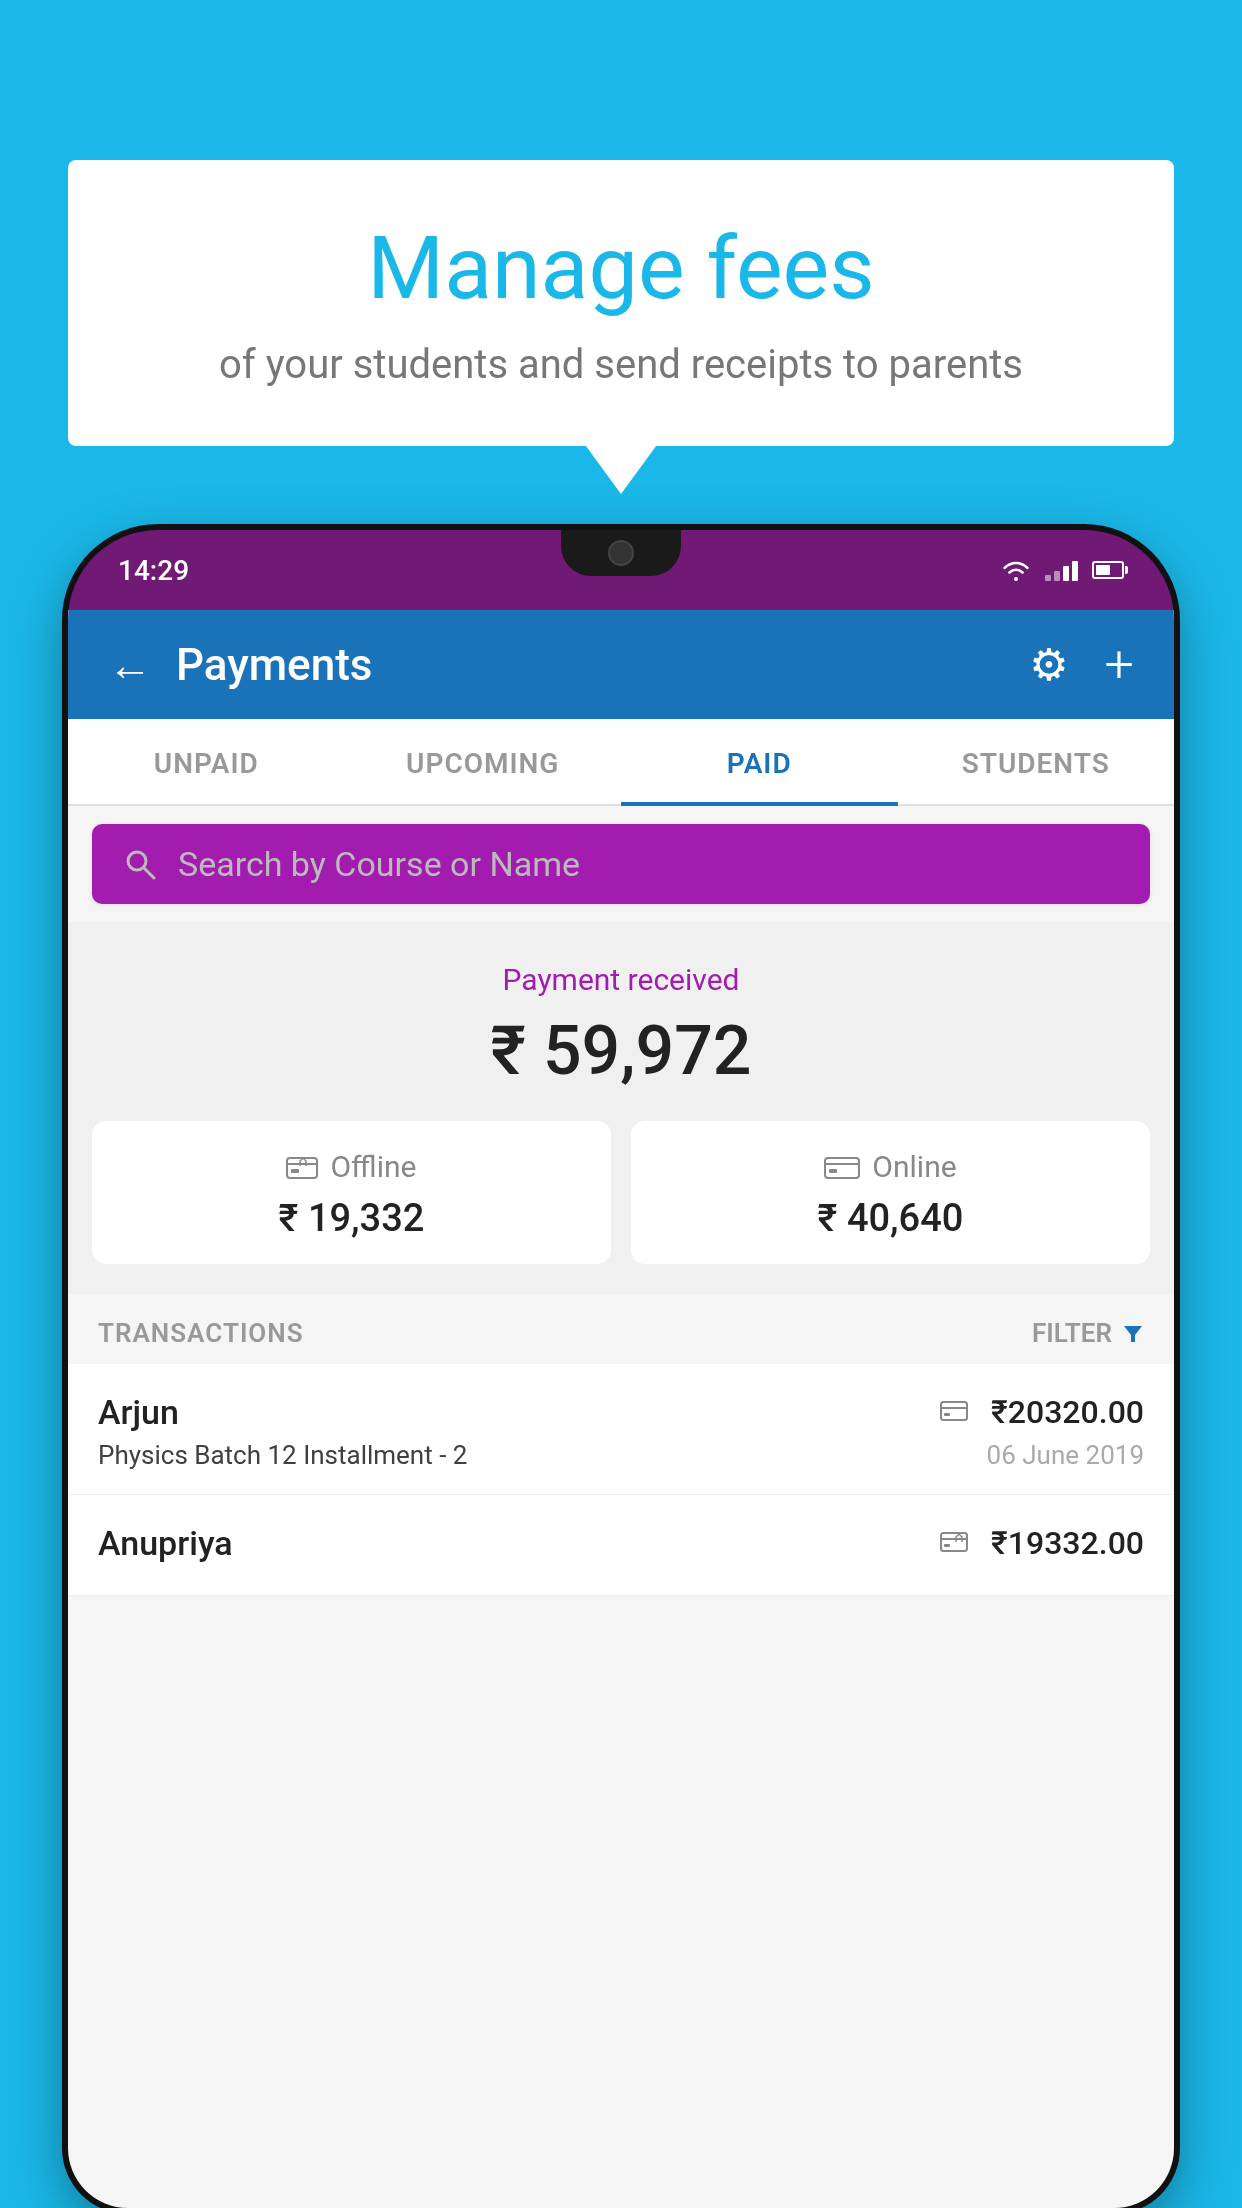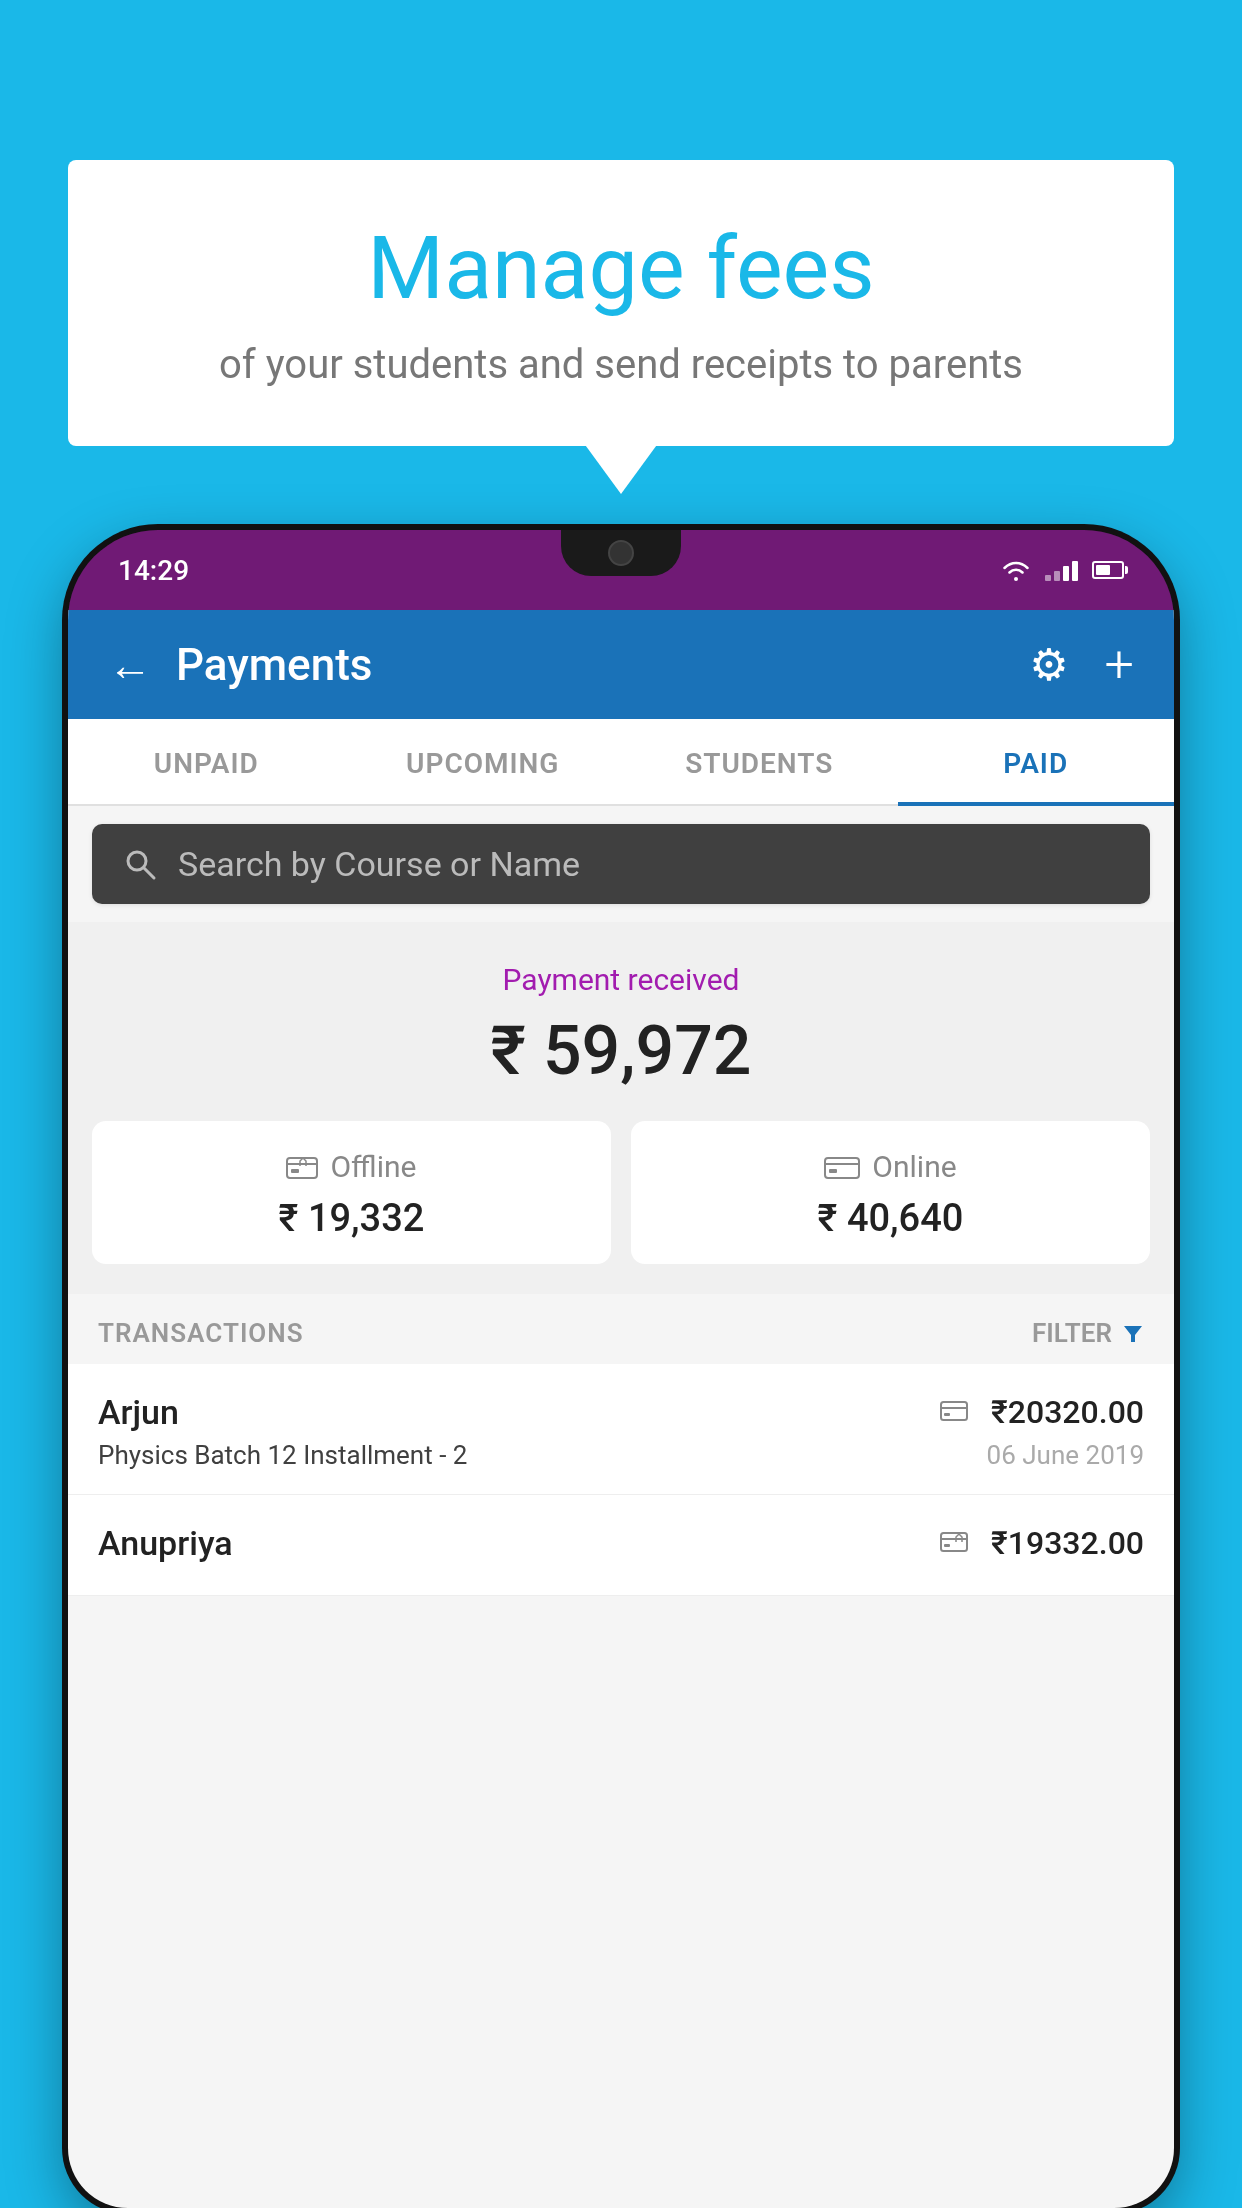--- a/index.html
+++ b/index.html
@@ -229,21 +229,21 @@
       margin-bottom: -2px;
     }
 
     .tab-item.active {
       color: #1a72b8;
       border-bottom: 4px solid #1a72b8;
     }
 
     
     .search-container {
-      background: #404040;
+      background: #a21caf;
       margin: 18px 24px;
       border-radius: 10px;
       padding: 20px 30px;
       display: flex;
       align-items: center;
       gap: 20px;
       box-shadow: 0 1px 4px rgba(0,0,0,0.1);
     }
 
     .search-placeholder {
@@ -424,22 +424,22 @@
       </div>
       <div class="header-right">
         <span class="gear-icon">⚙</span>
         <span class="plus-icon">+</span>
       </div>
     </div>
 
     <div class="tabs-bar">
       <div class="tab-item">UNPAID</div>
       <div class="tab-item">UPCOMING</div>
+      <div class="tab-item active">PAID</div>
       <div class="tab-item">STUDENTS</div>
-      <div class="tab-item active">PAID</div>
     </div>
 
     <div class="search-container">
       <svg width="36" height="36" viewBox="0 0 36 36" fill="none" xmlns="http://www.w3.org/2000/svg">
         <circle cx="15" cy="15" r="9" stroke="#bbb" stroke-width="3"></circle>
         <line x1="22" y1="22" x2="32" y2="32" stroke="#bbb" stroke-width="3" stroke-linecap="round"></line>
       </svg>
       <span class="search-placeholder">Search by Course or Name</span>
     </div>
 

